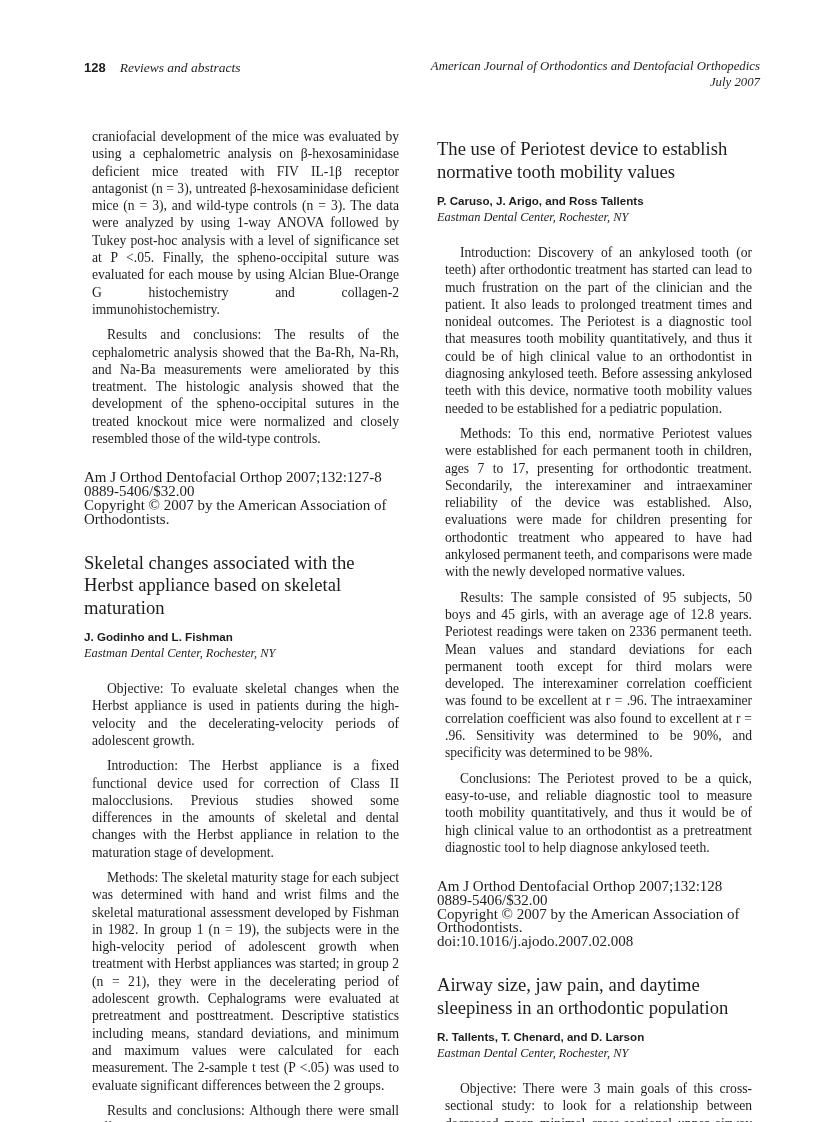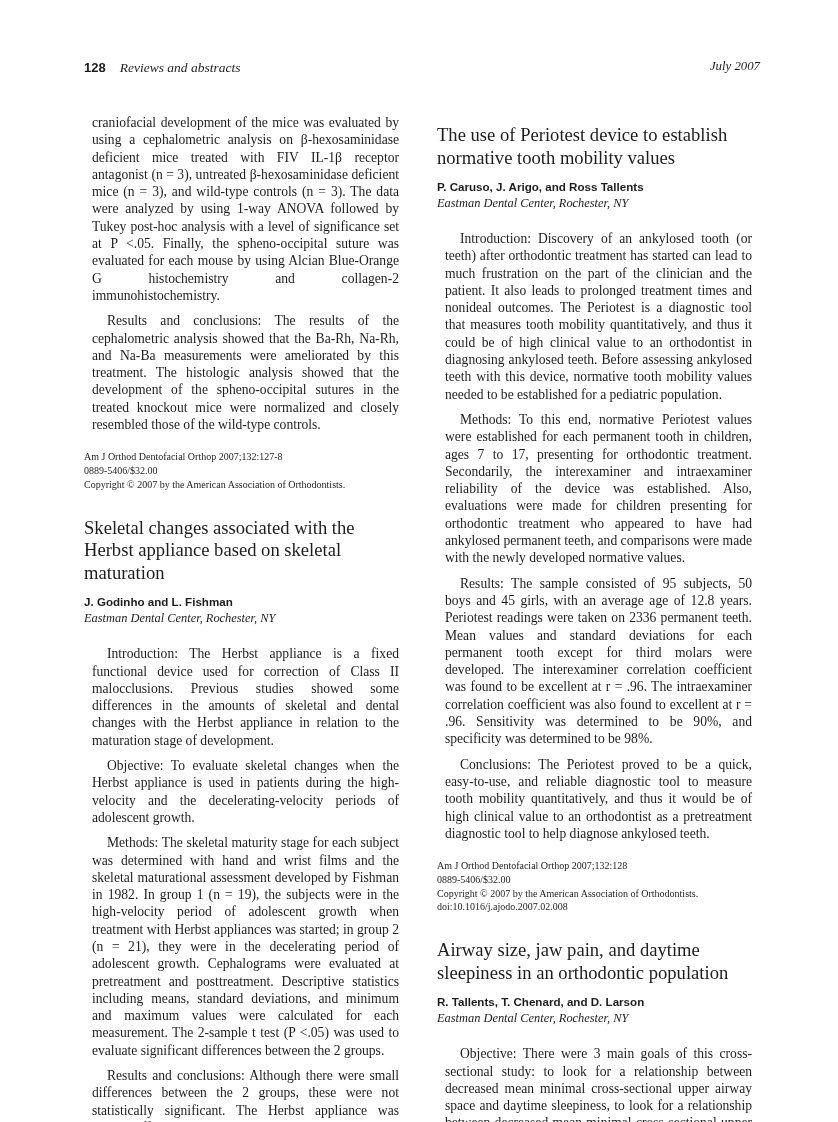--- a/index.html
+++ b/index.html
@@ -64,22 +64,22 @@
     text-align: justify;
     text-indent: 15px;
   }
   .abstract-par.no-indent {
     text-indent: 0;
   }
   .lead {
     font-weight: normal;
   }
   .citation {
-    margin-top: 17px;
-    font-size: 10px;
+    margin-top: 24px;
+    font-size: 15px;
     line-height: 13.8px;
   }
   .article-title {
     font-weight: normal;
     font-size: 18.6px;
     line-height: 22.5px;
     margin: 25px 0 11px 0;
     text-align: left;
   }
   .article-title.first {
@@ -103,20 +103,21 @@
 <body>
 
 <div class="page">
 
   <div class="running-head">
     <div class="head-left">
       <span class="page-num">128</span>
       <span class="section-name">Reviews and abstracts</span>
     </div>
     <div class="head-right">
+      <div>American Journal of Orthodontics and Dentofacial Orthopedics</div>
       <div>July 2007</div>
     </div>
   </div>
 
   <div class="columns">
 
     <div class="col">
 
       <p class="abstract-par no-indent"><span>craniofacial development of the mice was evaluated by using a cephalometric analysis on β-hexosaminidase deficient mice treated with FIV IL-1β receptor antagonist (n = 3), untreated β-hexosaminidase deficient mice (n = 3), and wild-type controls (n = 3). The data were analyzed by using 1-way ANOVA followed by Tukey post-hoc analysis with a level of significance set at P &lt;.05. Finally, the spheno-occipital suture was evaluated for each mouse by using Alcian Blue-Orange G histochemistry and collagen-2 immunohistochemistry.</span></p>
 
@@ -125,22 +126,22 @@
       <div class="citation">
         <div>Am J Orthod Dentofacial Orthop 2007;132:127-8</div>
         <div>0889-5406/$32.00</div>
         <div>Copyright © 2007 by the American Association of Orthodontists.</div>
       </div>
 
       <h2 class="article-title">Skeletal changes associated with the Herbst appliance based on skeletal maturation</h2>
       <div class="authors">J. Godinho and L. Fishman</div>
       <div class="affiliation">Eastman Dental Center, Rochester, NY</div>
 
+      <p class="abstract-par"><b class="lead">Objective:</b> <span>To evaluate skeletal changes when the Herbst appliance is used in patients during the high-velocity and the decelerating-velocity periods of adolescent growth.</span></p>
       <p class="abstract-par"><b class="lead">Introduction:</b> <span>The Herbst appliance is a fixed functional device used for correction of Class II malocclusions. Previous studies showed some differences in the amounts of skeletal and dental changes with the Herbst appliance in relation to the maturation stage of development.</span></p>
-      <p class="abstract-par"><b class="lead">Objective:</b> <span>To evaluate skeletal changes when the Herbst appliance is used in patients during the high-velocity and the decelerating-velocity periods of adolescent growth.</span></p>
       <p class="abstract-par"><b class="lead">Methods:</b> <span>The skeletal maturity stage for each subject was determined with hand and wrist films and the skeletal maturational assessment developed by Fishman in 1982. In group 1 (n = 19), the subjects were in the high-velocity period of adolescent growth when treatment with Herbst appliances was started; in group 2 (n = 21), they were in the decelerating period of adolescent growth. Cephalograms were evaluated at pretreatment and posttreatment. Descriptive statistics including means, standard deviations, and minimum and maximum values were calculated for each measurement. The 2-sample t test (P &lt;.05) was used to evaluate significant differences between the 2 groups.</span></p>
       <p class="abstract-par"><b class="lead">Results and conclusions:</b> <span>Although there were small differences between the 2 groups, these were not statistically significant. The Herbst appliance was equally effective when used at the high-velocity and the decelerating-velocity periods of adolescent growth.</span></p>
 
     </div>
 
     <div class="col">
 
       <h2 class="article-title first">The use of Periotest device to establish normative tooth mobility values</h2>
       <div class="authors">P. Caruso, J. Arigo, and Ross Tallents</div>
       <div class="affiliation">Eastman Dental Center, Rochester, NY</div>

